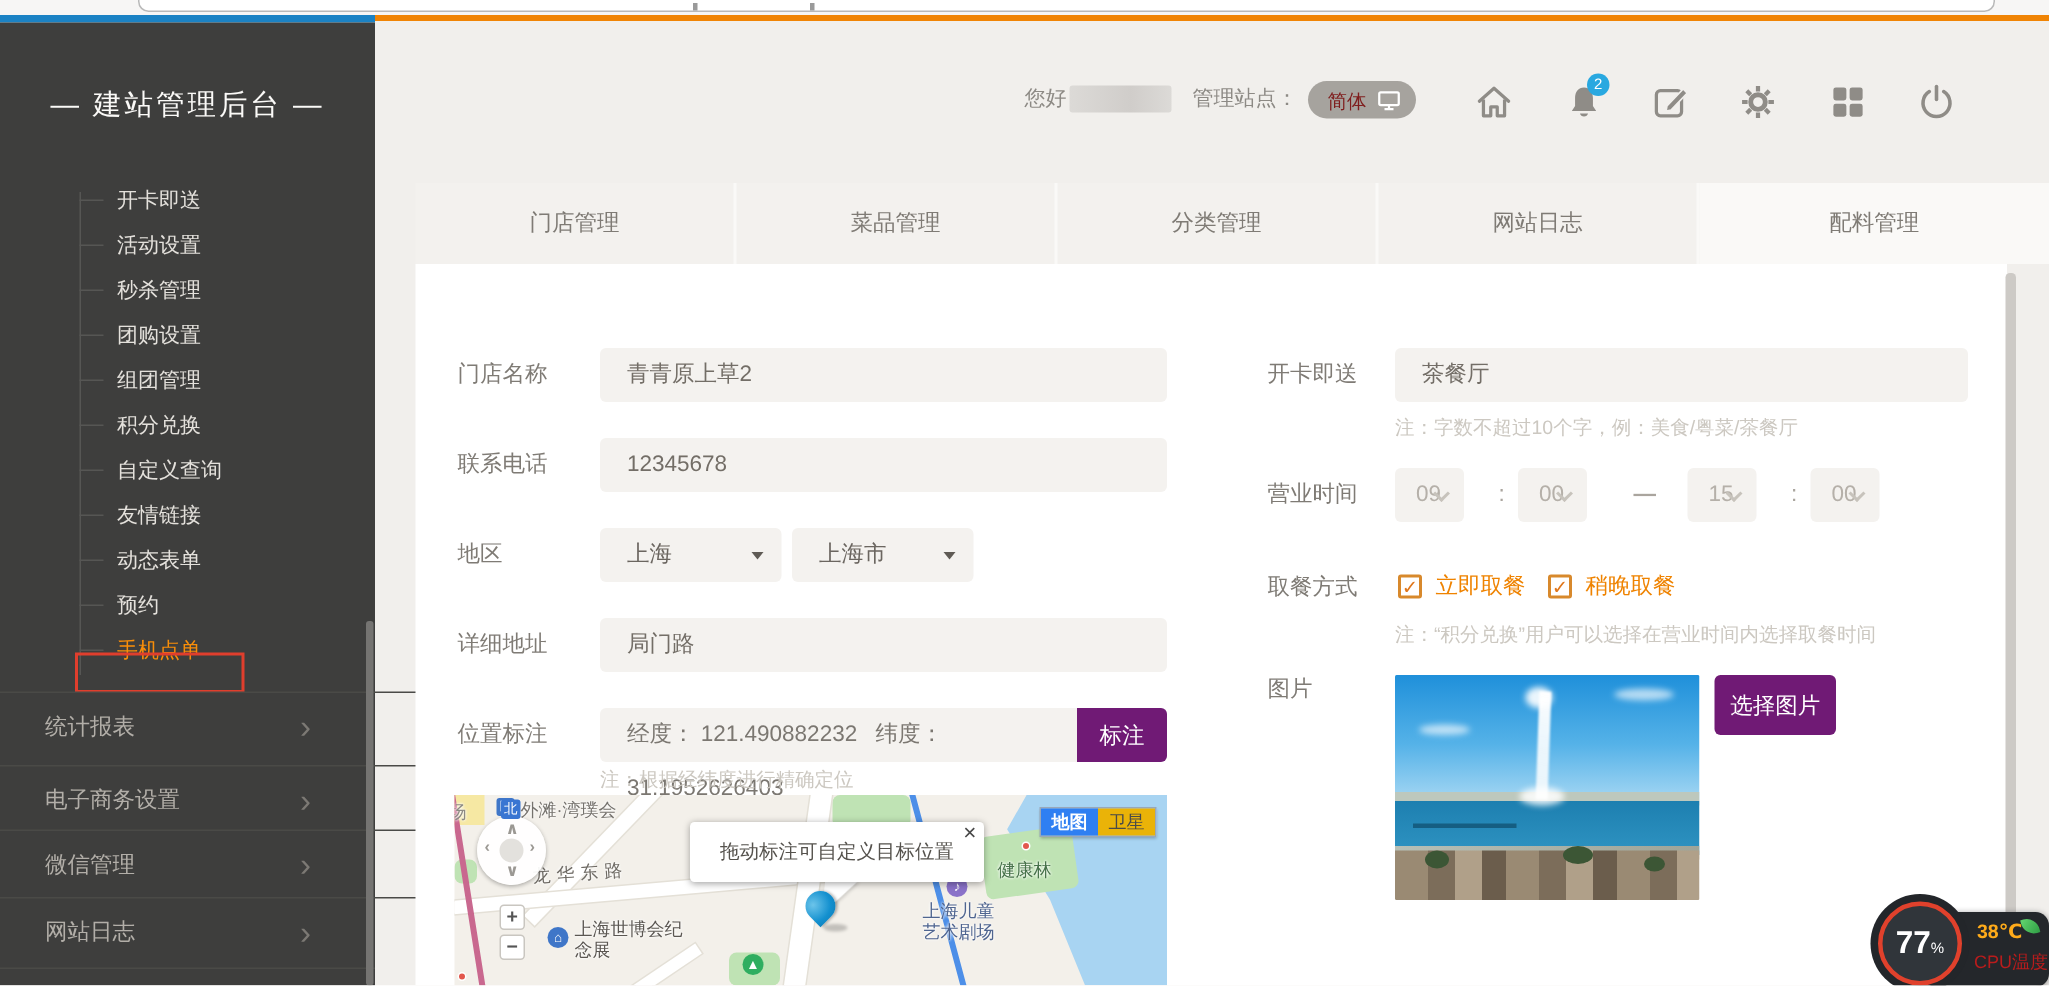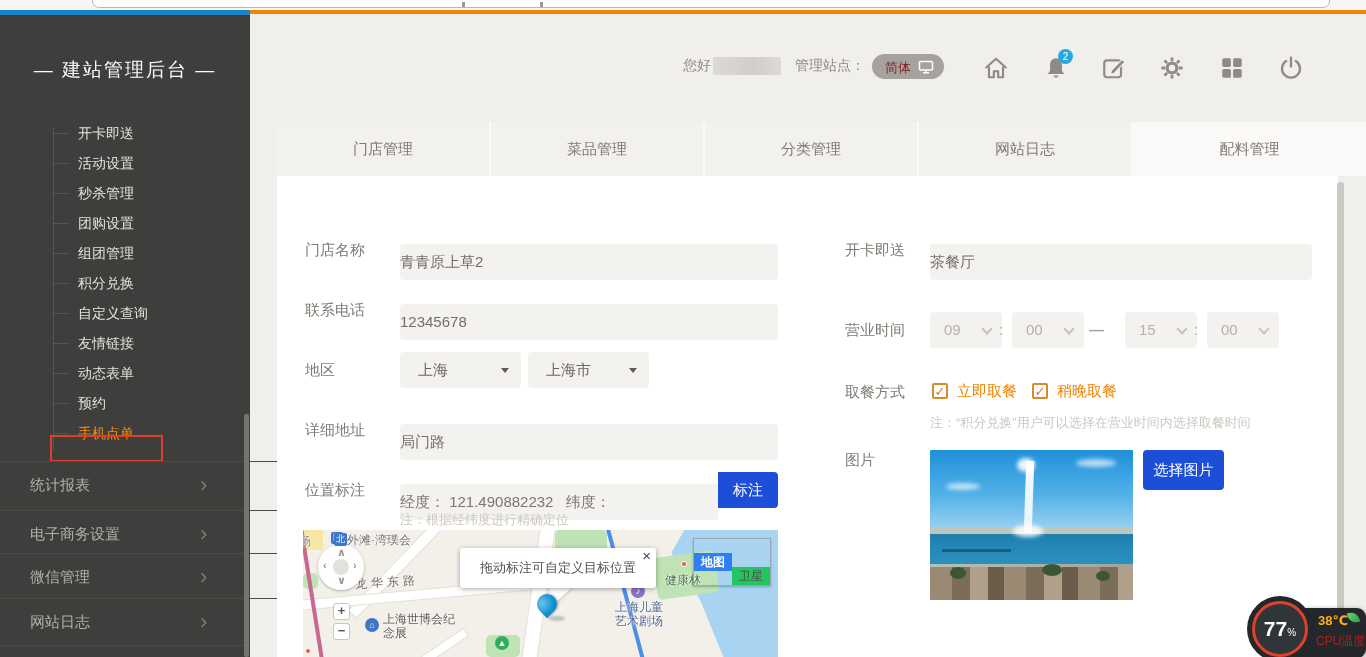--- a/index.html
+++ b/index.html
@@ -48,28 +48,28 @@
   
   .tabs { position:absolute; left:277px; top:122px; width:1089px; height:54px; display:flex; background:#f3f1ee; }
   .tab { width:214px; height:54px; line-height:54px; text-align:center; color:#7f7b75; font-size:15px;
          border-right:2px solid #faf9f7; cursor:pointer; }
   .tab:last-child { flex:1; border-right:none; background:#faf9f7; }
 
   
   .panel { position:absolute; left:277px; top:176px; width:1061px; height:481px; background:#ffffff; }
   .panel-scrollbar { position:absolute; left:1337px; top:182px; width:7px; height:473px; background:#cdcac6; border-radius:3px; }
   .f-label { position:absolute; font-size:15px; color:#7f7b75; line-height:36px; }
-  .f-input { position:absolute; background:#f4f2ef; border-radius:4px; height:36px; line-height:36px; font-size:15px; color:#736e67; cursor:text;margin-top:12px; }
+  .f-input { position:absolute; background:#f4f2ef; border-radius:4px; height:36px; line-height:36px; font-size:15px; color:#736e67; padding-left:18px; cursor:text; }
   .f-note { position:absolute; font-size:13px; color:#ccc8c1; }
   .f-select { position:absolute; background:#f4f2ef; border-radius:4px; height:36px; line-height:36px; font-size:15px; color:#6b6660; padding-left:18px; cursor:pointer; }
   .f-select .tri { position:absolute; right:12px; top:16px; width:0; height:0; border-left:4px solid transparent; border-right:4px solid transparent; border-top:5px solid #5f5b55; }
-  .t-select { position:absolute; background:#f4f2ef; border-radius:4px; width:72px; height:36px; line-height:36px; font-size:15px; color:#b5b0a9; padding-left:14px; cursor:pointer; }
+  .t-select { position:absolute; background:#f4f2ef; border-radius:4px; width:46px; height:36px; line-height:36px; font-size:15px; color:#b5b0a9; padding-left:14px; cursor:pointer; }
   .t-select .vchev { position:absolute; right:11px; top:13px; width:8px; height:8px; border-right:2px solid #c7c3bc; border-bottom:2px solid #c7c3bc; transform:rotate(45deg); }
   .t-sep { position:absolute; font-size:15px; color:#aaa59e; line-height:36px; }
-  .grey-btn { position:absolute; background:#1d4ed8; color:#fff; border:none; font-size:15px; font-family:inherit; cursor:pointer; }
+  .grey-btn { position:absolute; background:#701a75; color:#fff; border:none; font-size:15px; font-family:inherit; cursor:pointer; }
   .chkbox { position:absolute; width:16px; height:16px; background:#fff; border:2px solid #d8892c; border-radius:2px;
             color:#e0761a; font-size:13px; line-height:13px; text-align:center; cursor:pointer; font-weight:bold; }
   .chklbl { position:absolute; font-size:15px; color:#ef8300; line-height:20px; cursor:pointer; }
 
   
   .photo { position:absolute; left:653px; top:274px; width:203px; height:150px; overflow:hidden; border-radius:1px; }
   .ph-sky { position:absolute; left:0; top:0; width:100%; height:56%; background:linear-gradient(180deg,#1f90da 0%,#55b2e8 55%,#a5d7f3 100%); }
   .ph-cloud { position:absolute; background:#fff; opacity:.65; border-radius:50%; filter:blur(2px); }
   .ph-shore { position:absolute; left:0; top:52%; width:100%; height:6%; background:#bdc8bd; }
   .ph-water { position:absolute; left:0; top:56%; width:100%; height:24%; background:linear-gradient(180deg,#1d7fb0,#2f94c2); }
@@ -97,21 +97,21 @@
              box-shadow:0 1px 3px rgba(0,0,0,.3); cursor:pointer; }
   .compass .c-mid { position:absolute; left:15px; top:15px; width:16px; height:16px; border-radius:50%; background:#e3e1dd; }
   .compass .c-g { position:absolute; color:#9b9893; font-size:11px; font-weight:bold; }
   .north { position:absolute; left:31px; top:3px; width:13px; height:13px; background:#3a76d2; border-radius:2px;
            color:#fff; font-size:9px; line-height:13px; text-align:center; }
   .mzoom { position:absolute; left:30px; width:17px; height:17px; background:#fff; border:1px solid #c9c6c0; border-radius:3px;
            color:#555; font-size:13px; line-height:14px; text-align:center; font-weight:bold; cursor:pointer; }
   .mtype { position:absolute; right:7px; top:8px; display:flex; border:1px solid #9aa7b8; box-shadow:0 1px 2px rgba(0,0,0,.25); cursor:pointer;align-items:center; }
   .mtype .mt { width:38px; height:18px; line-height:18px; text-align:center; font-size:12px; }
   .mt-map { background:#2f7ff2; color:#fff; font-weight:bold; }
-  .mt-sat { background:#22c55e; color:#4a4a4a;margin-top:28px; }
+  .mt-sat { background:#eab308; color:#4a4a4a; }
   .mtip { position:absolute; left:157px; top:18px; width:196px; height:40px; background:#fff; border-radius:3px;
           box-shadow:0 1px 5px rgba(0,0,0,.35); font-size:13px; color:#55524d; text-align:center; line-height:40px; }
   .mtip .mtip-x { position:absolute; right:5px; top:-12px; font-size:15px; color:#4a4a4a; cursor:pointer; line-height:40px; }
   .mtip-tail { position:absolute; left:246px; top:56px; width:0; height:0; border-top:25px solid #fff;
                border-right:22px solid transparent; transform:rotate(6deg); filter:drop-shadow(1px 1px 1px rgba(0,0,0,.15)); }
   .pin { position:absolute; left:234px; top:64px; width:20px; height:20px; background:radial-gradient(circle at 35% 30%,#6cc4ea,#1390cf 60%,#0d79b4);
          border-radius:50% 50% 50% 0; transform:rotate(-45deg); box-shadow:1px 1px 2px rgba(0,0,0,.3); cursor:grab; }
   .pin-shadow { position:absolute; left:246px; top:86px; width:16px; height:5px; background:rgba(0,0,0,.2); border-radius:50%; filter:blur(1px); }
 
   
@@ -347,20 +347,21 @@
       <div class="mtip">
         <span>拖动标注可自定义目标位置</span>
         <span class="mtip-x">×</span>
       </div>
       <div class="pin-shadow"></div>
       <div class="pin"></div>
     </div>
 
     <span class="f-label" style="left:568px;top:56px">开卡即送</span>
     <div class="f-input" style="left:653px;top:56px;width:382px">茶餐厅</div>
+    <span class="f-note" style="left:653px;top:100px">注：字数不超过10个字，例：美食/粤菜/茶餐厅</span>
 
     <span class="f-label" style="left:568px;top:136px">营业时间</span>
     <div class="t-select" style="left:653px;top:136px"><span>09</span><span class="vchev"></span></div>
     <span class="t-sep" style="left:722px;top:136px">:</span>
     <div class="t-select" style="left:735px;top:136px"><span>00</span><span class="vchev"></span></div>
     <span class="t-sep" style="left:812px;top:136px;font-weight:bold">—</span>
     <div class="t-select" style="left:848px;top:136px"><span>15</span><span class="vchev"></span></div>
     <span class="t-sep" style="left:917px;top:136px">:</span>
     <div class="t-select" style="left:930px;top:136px"><span>00</span><span class="vchev"></span></div>
 

